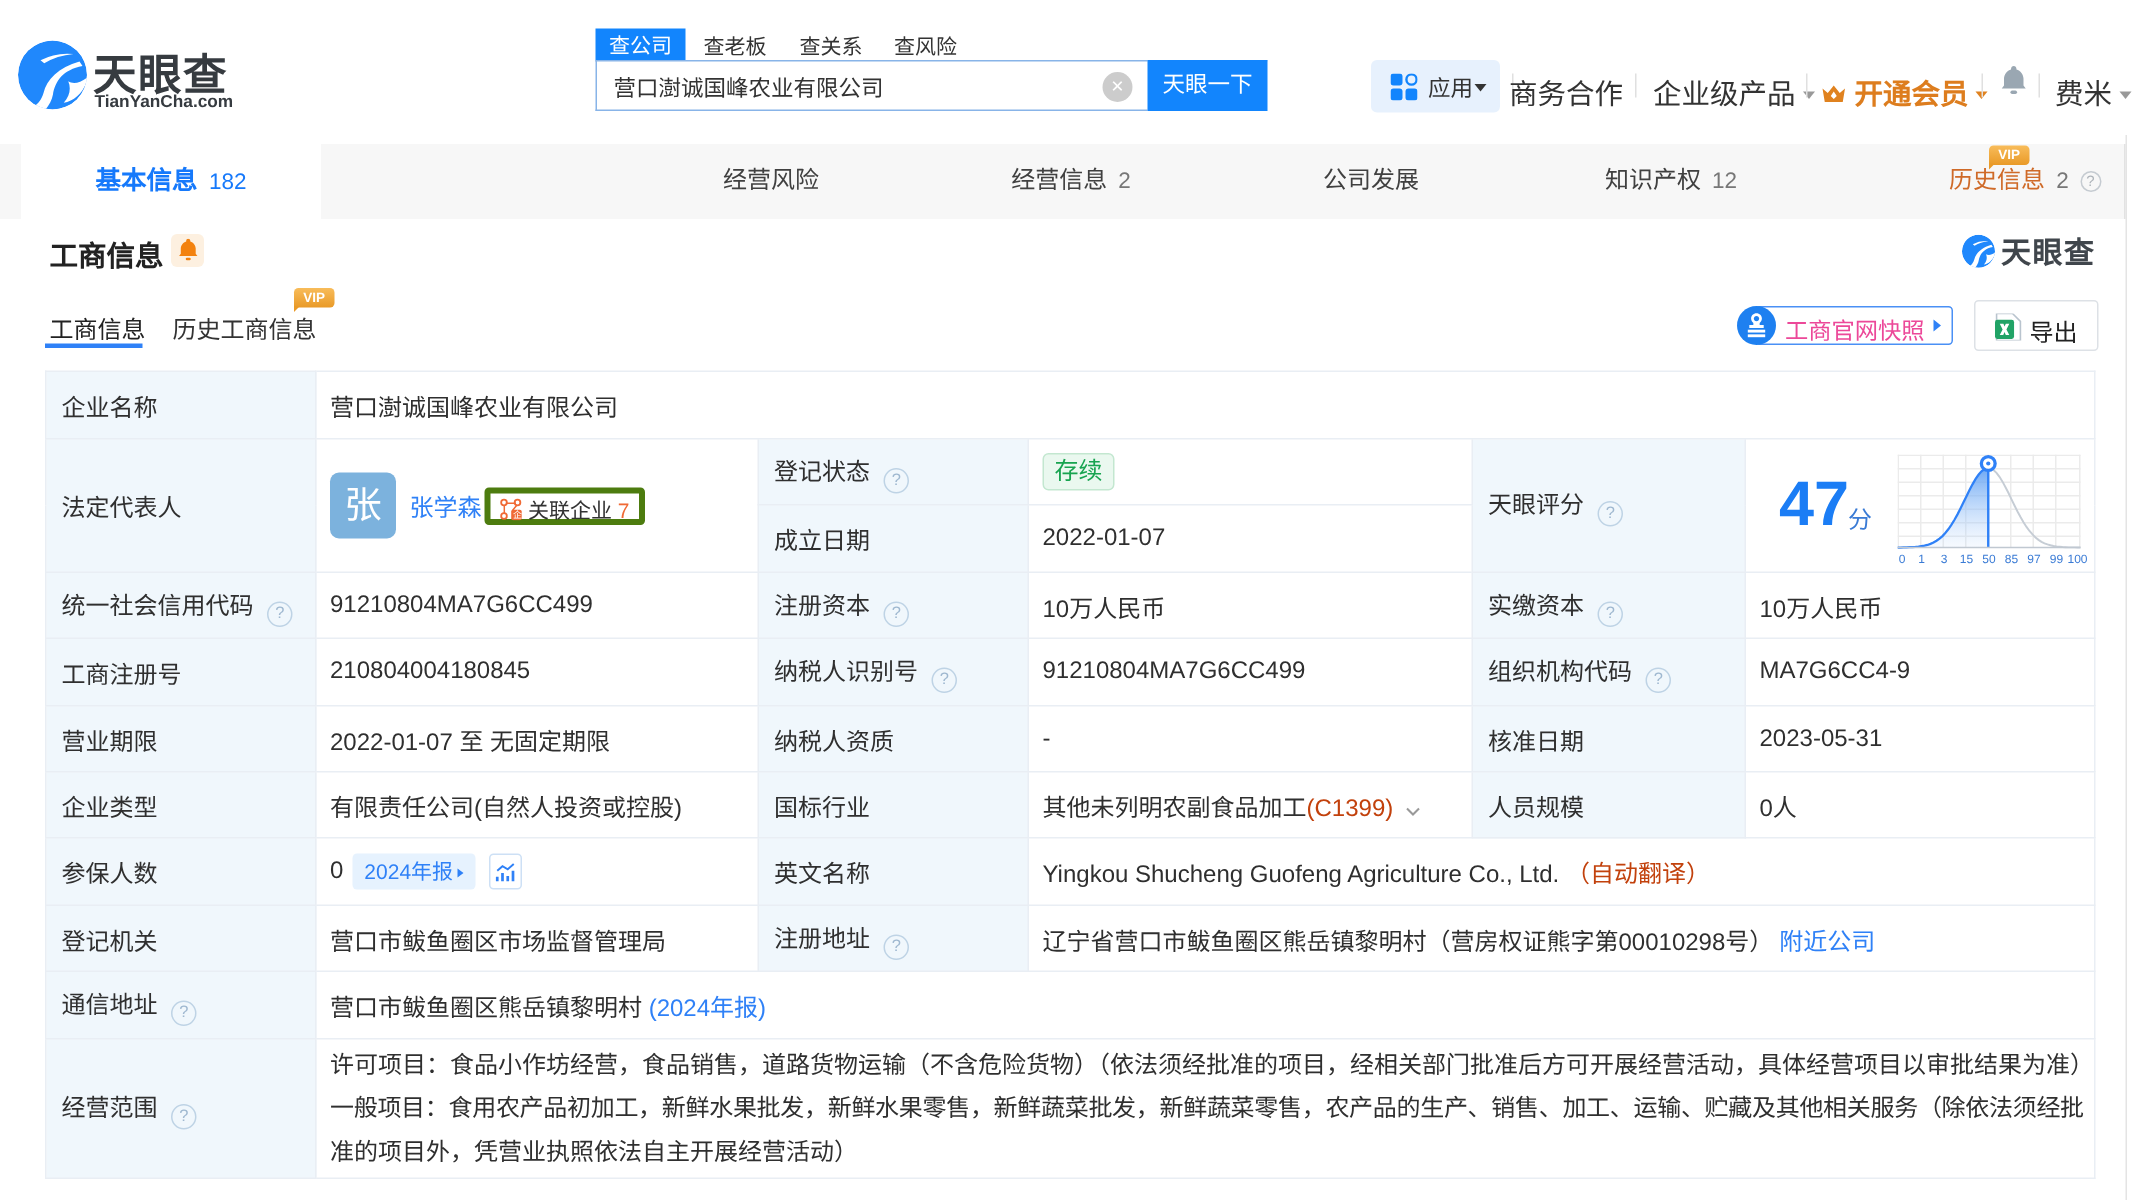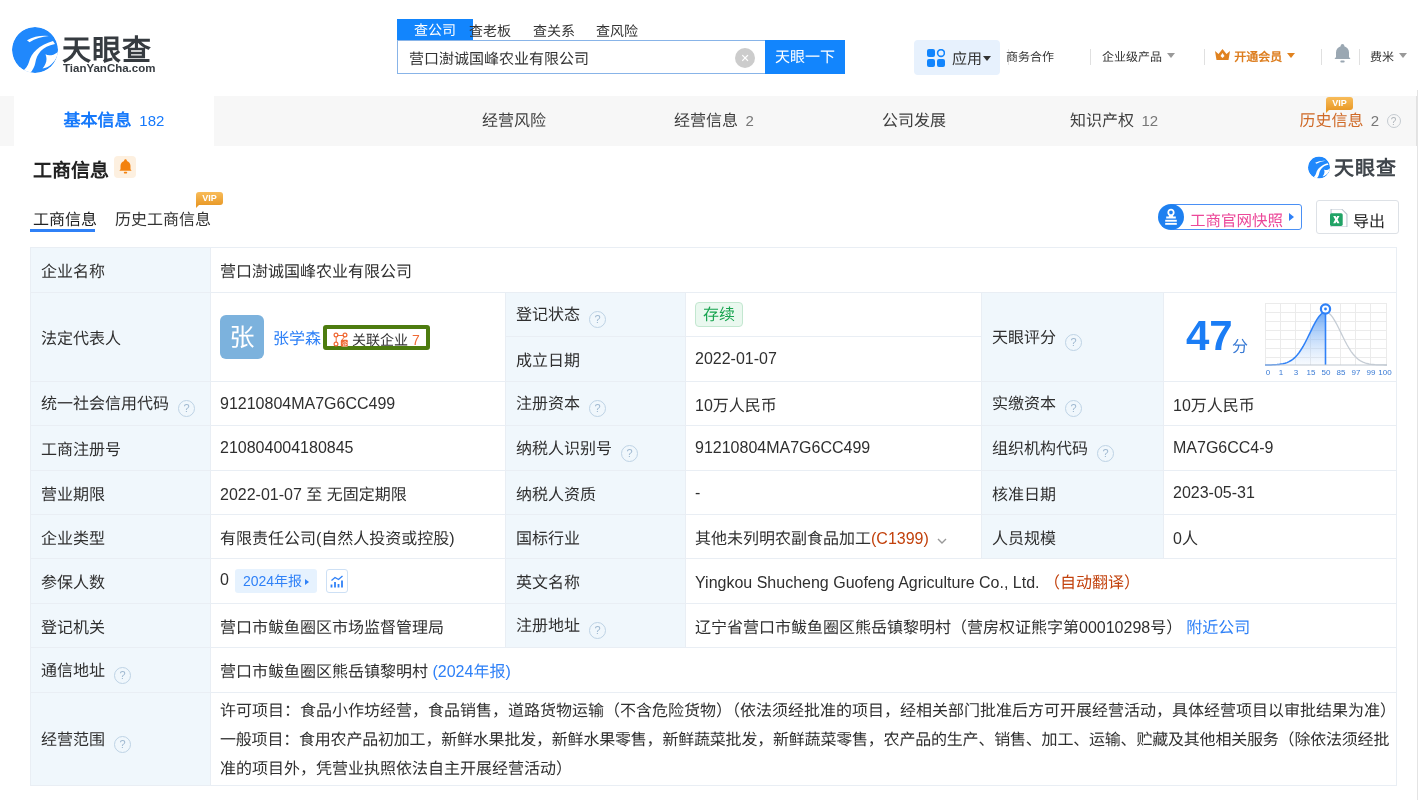--- a/index.html
+++ b/index.html
@@ -10,31 +10,31 @@
 
 #hdr { position:absolute; left:0; top:0; width:1426px; height:96px; background:#fff; }
 #logo-circle { position:absolute; left:12px; top:27px; }
 #logo-txt { position:absolute; left:62px; top:26px; font-size:29px; font-weight:bold; color:#363b40; letter-spacing:1px; }
 #logo-sub { position:absolute; left:63px; top:62px; font-size:11.5px; font-weight:bold; color:#363b40; }
 #redbadge { position:absolute; left:161px; top:31px; width:221px; height:42px; background:#e33b32; color:#fff; text-align:center; }
 #redbadge .l1 { font-size:13px; font-weight:bold; letter-spacing:6.5px; margin-top:4px; text-indent:6.5px; }
 #redbadge .l2 { font-size:13px; font-weight:bold; letter-spacing:0.9px; margin-top:1px; }
 
 .stab { position:absolute; top:20px; height:21px; font-size:14px; color:#333; }
-#stab0 { position:absolute; left:397px; top:19px; width:76px; height:22px; background:#1285fd; color:#fff; text-align:center; line-height:22px; font-size:14px; }
+#stab0 { position:absolute; left:397px; top:19px; width:60px; height:22px; background:#1285fd; color:#fff; text-align:center; line-height:22px; font-size:14px; }
 #stabline { position:absolute; left:397px; top:40px; width:448px; height:1px; background:#cfd6dd; }
 #sinput { position:absolute; left:397px; top:40px; width:368px; height:34px; background:#fff; border:1px solid #88b4e8; border-right:none; }
 #sinput .txt { position:absolute; left:11px; top:6px; font-size:15px; color:#333; }
 #sclear { position:absolute; left:735px; top:48px; width:20px; height:20px; border-radius:50%; background:#ccc; color:#fff; text-align:center; line-height:20px; font-size:11px; }
 #sbtn { position:absolute; left:765px; top:40px; width:80px; height:34px; background:#1285fd; color:#fff; font-size:15px; text-align:center; line-height:34px; }
 
 #appbtn { position:absolute; left:914px; top:40px; width:86px; height:35px; background:#e7f1fd; border-radius:4px; }
 #appbtn .t { position:absolute; left:38px; top:7px; font-size:15px; color:#333; }
 .hsep { position:absolute; top:49px; width:1px; height:16px; background:#e0e0e0; }
-.hitem { position:absolute; top:47px; font-size:12px; color:#333; white-space:nowrap; }
+.hitem { position:absolute; top:47px; font-size:19px; color:#333; white-space:nowrap; }
 .caret { display:inline-block; width:0; height:0; border-left:4px solid transparent; border-right:4px solid transparent; border-top:5px solid #999; vertical-align:3px; margin-left:5px; }
 #vipitem { color:#dd7d1e; font-weight:bold; }
 
 #tabbar { position:absolute; left:0; top:96px; width:1417px; height:50px; background:#f7f7f7; border-right:1px solid #e2e2e2; }
 .mtab { position:absolute; top:0; width:200px; height:50px; text-align:center; line-height:50px; font-size:16px; color:#404040; }
 .mtab .cnt { font-size:15px; color:#777; margin-left:3px; }
 #mtab0 { left:14px; background:#fff; color:#1679fb; font-weight:bold; font-size:17px; }
 #mtab0 .cnt { color:#1679fb; font-weight:normal; font-size:15px; }
 
 #secttl { position:absolute; left:33px; top:155px; font-size:19px; font-weight:bold; color:#222; }

